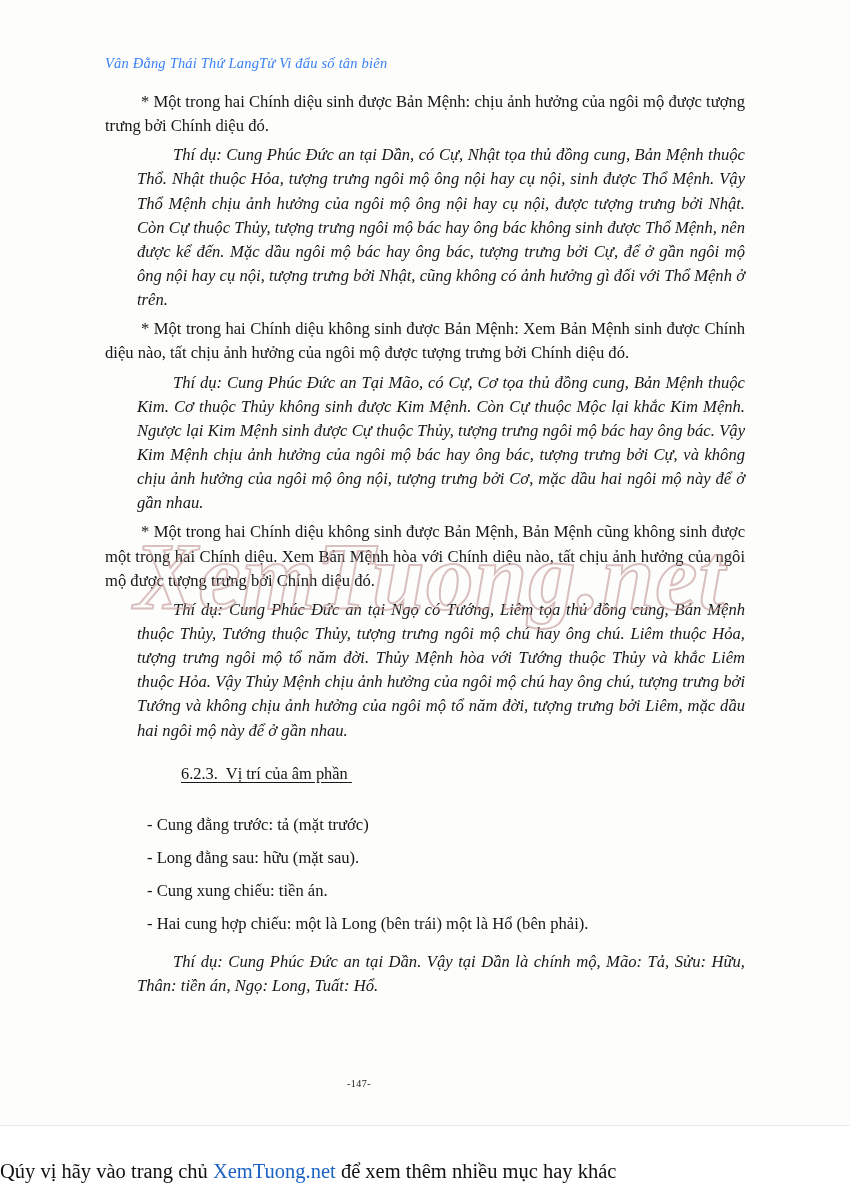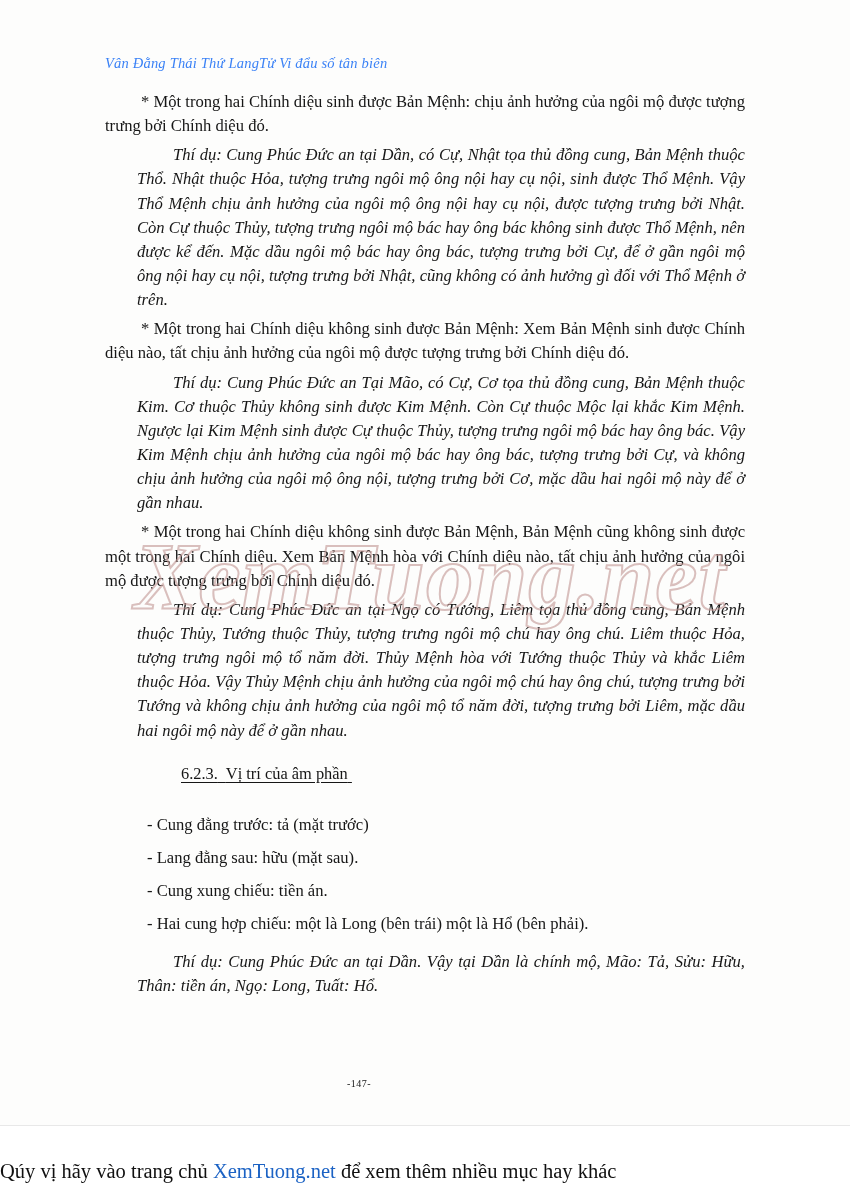--- a/index.html
+++ b/index.html
@@ -194,21 +194,21 @@
 
       <div class="gap-lg"></div>
 
       <p class="para section-head"><span class="u"><span>6.2.3.</span>&nbsp; <span>Vị trí của âm phần</span>&nbsp;</span></p>
 
       <div class="gap-lg"></div>
 
       <div class="gap"></div>
       <p class="para bullet">- Cung đằng trước: tả (mặt trước)</p>
       <div class="gap"></div>
-      <p class="para bullet">- Lang đằng sau: hữu (mặt sau).</p>
+      <p class="para bullet">- Long đằng sau: hữu (mặt sau).</p>
       <div class="gap"></div>
       <p class="para bullet">- Cung xung chiếu: tiền án.</p>
       <div class="gap"></div>
       <p class="para bullet">- Hai cung hợp chiếu: một là Long (bên trái) một là Hổ (bên phải).</p>
 
       <div class="gap-lg"></div>
 
       <p class="para indent italic">Thí dụ: Cung Phúc Đức an tại Dần. Vậy tại Dần là chính mộ, Mão: Tả, Sửu: Hữu, Thân: tiền án, Ngọ: Long, Tuất: Hổ.</p>
 
     </div>

